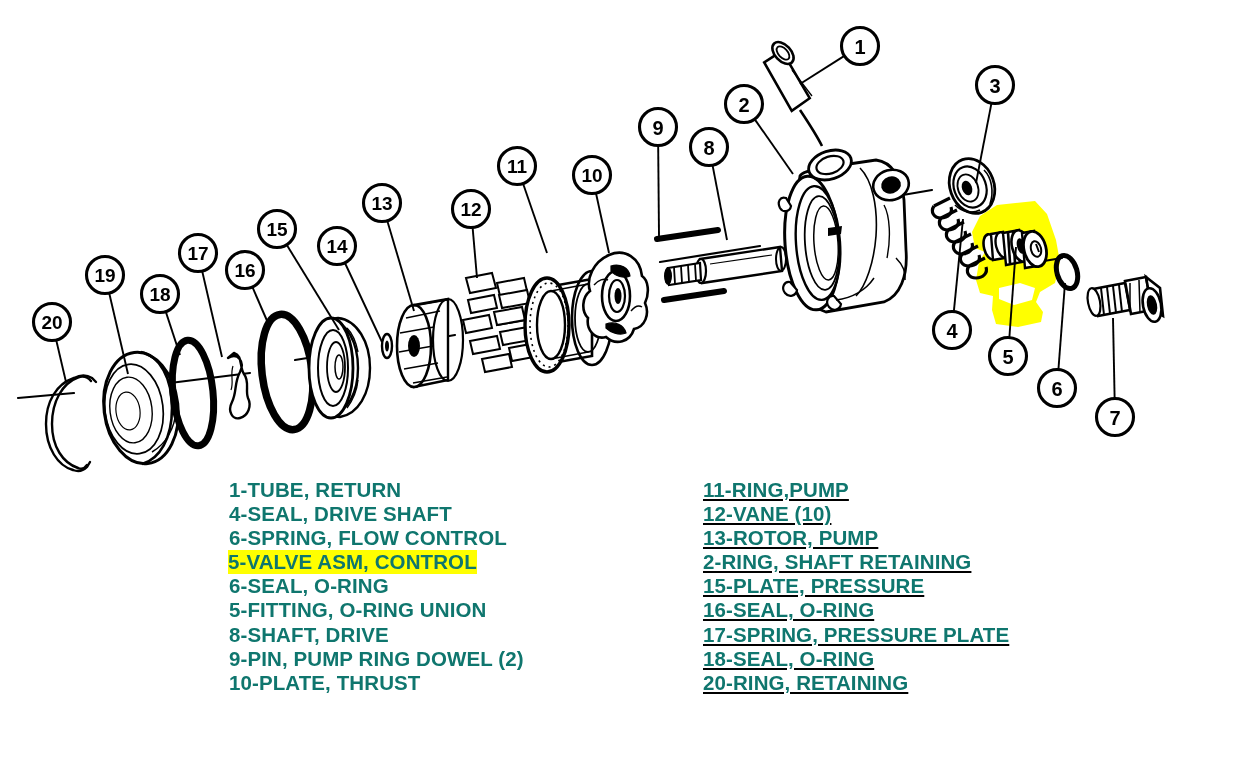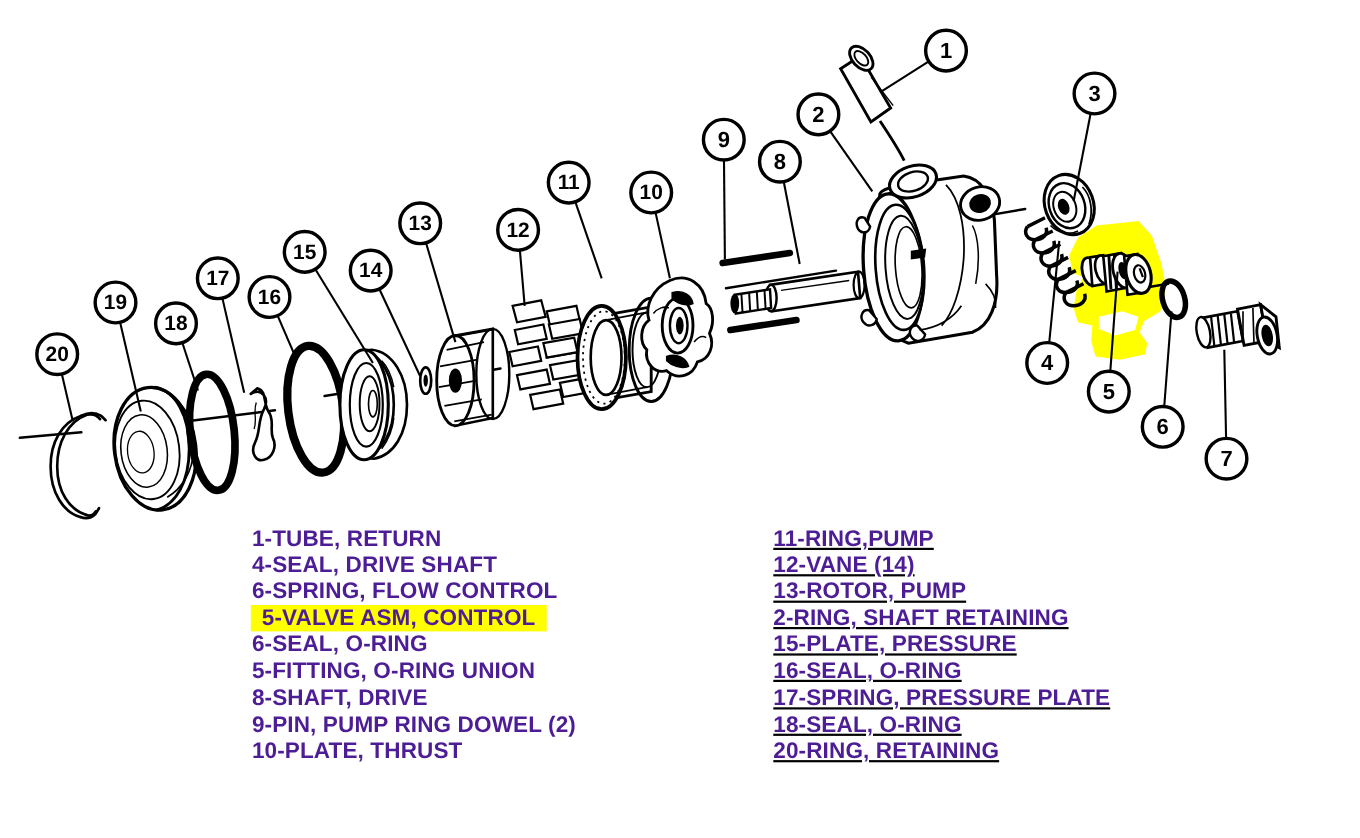--- a/index.html
+++ b/index.html
@@ -34,28 +34,28 @@
     top: 0;
   }
   .legend-col.left  { left: 0px; }
   .legend-col.right { left: 474px; text-decoration: underline; }
   .legend-item {
     font-family: "Liberation Sans", sans-serif;
     font-size: 20.5px;
     font-weight: bold;
     line-height: 24.1px;
     letter-spacing: 0.1px;
-    color: #4c1d95;
+    color: #0f766e;
     white-space: nowrap;
     display: block;
     width: max-content;
   }
   .legend-item.hl {
     background: #ffff00;
-    padding: 0 10px;
+    padding: 0 0;
     margin-left: -1px;
   }
 </style>
 </head>
 <body>
 
 <svg id="figure" viewBox="0 0 1236 762" xmlns="http://www.w3.org/2000/svg">
 
   <g>
     <path d="M997 205 L1035 201 L1047 214 L1056 240 L1060 262 L1055 283
@@ -421,21 +421,21 @@
       <div class="legend-item">6-SPRING, FLOW CONTROL</div>
       <div class="legend-item hl">5-VALVE ASM, CONTROL</div>
       <div class="legend-item">6-SEAL, O-RING</div>
       <div class="legend-item">5-FITTING, O-RING UNION</div>
       <div class="legend-item">8-SHAFT, DRIVE</div>
       <div class="legend-item">9-PIN, PUMP RING DOWEL (2)</div>
       <div class="legend-item">10-PLATE, THRUST</div>
     </div>
   <div class="legend-col right">
       <div class="legend-item">11-RING,PUMP</div>
-      <div class="legend-item">12-VANE (14)</div>
+      <div class="legend-item">12-VANE (10)</div>
       <div class="legend-item">13-ROTOR, PUMP</div>
       <div class="legend-item">2-RING, SHAFT RETAINING</div>
       <div class="legend-item">15-PLATE, PRESSURE</div>
       <div class="legend-item">16-SEAL, O-RING</div>
       <div class="legend-item">17-SPRING, PRESSURE PLATE</div>
       <div class="legend-item">18-SEAL, O-RING</div>
       <div class="legend-item">20-RING, RETAINING</div>
     </div>
 </div>
 

